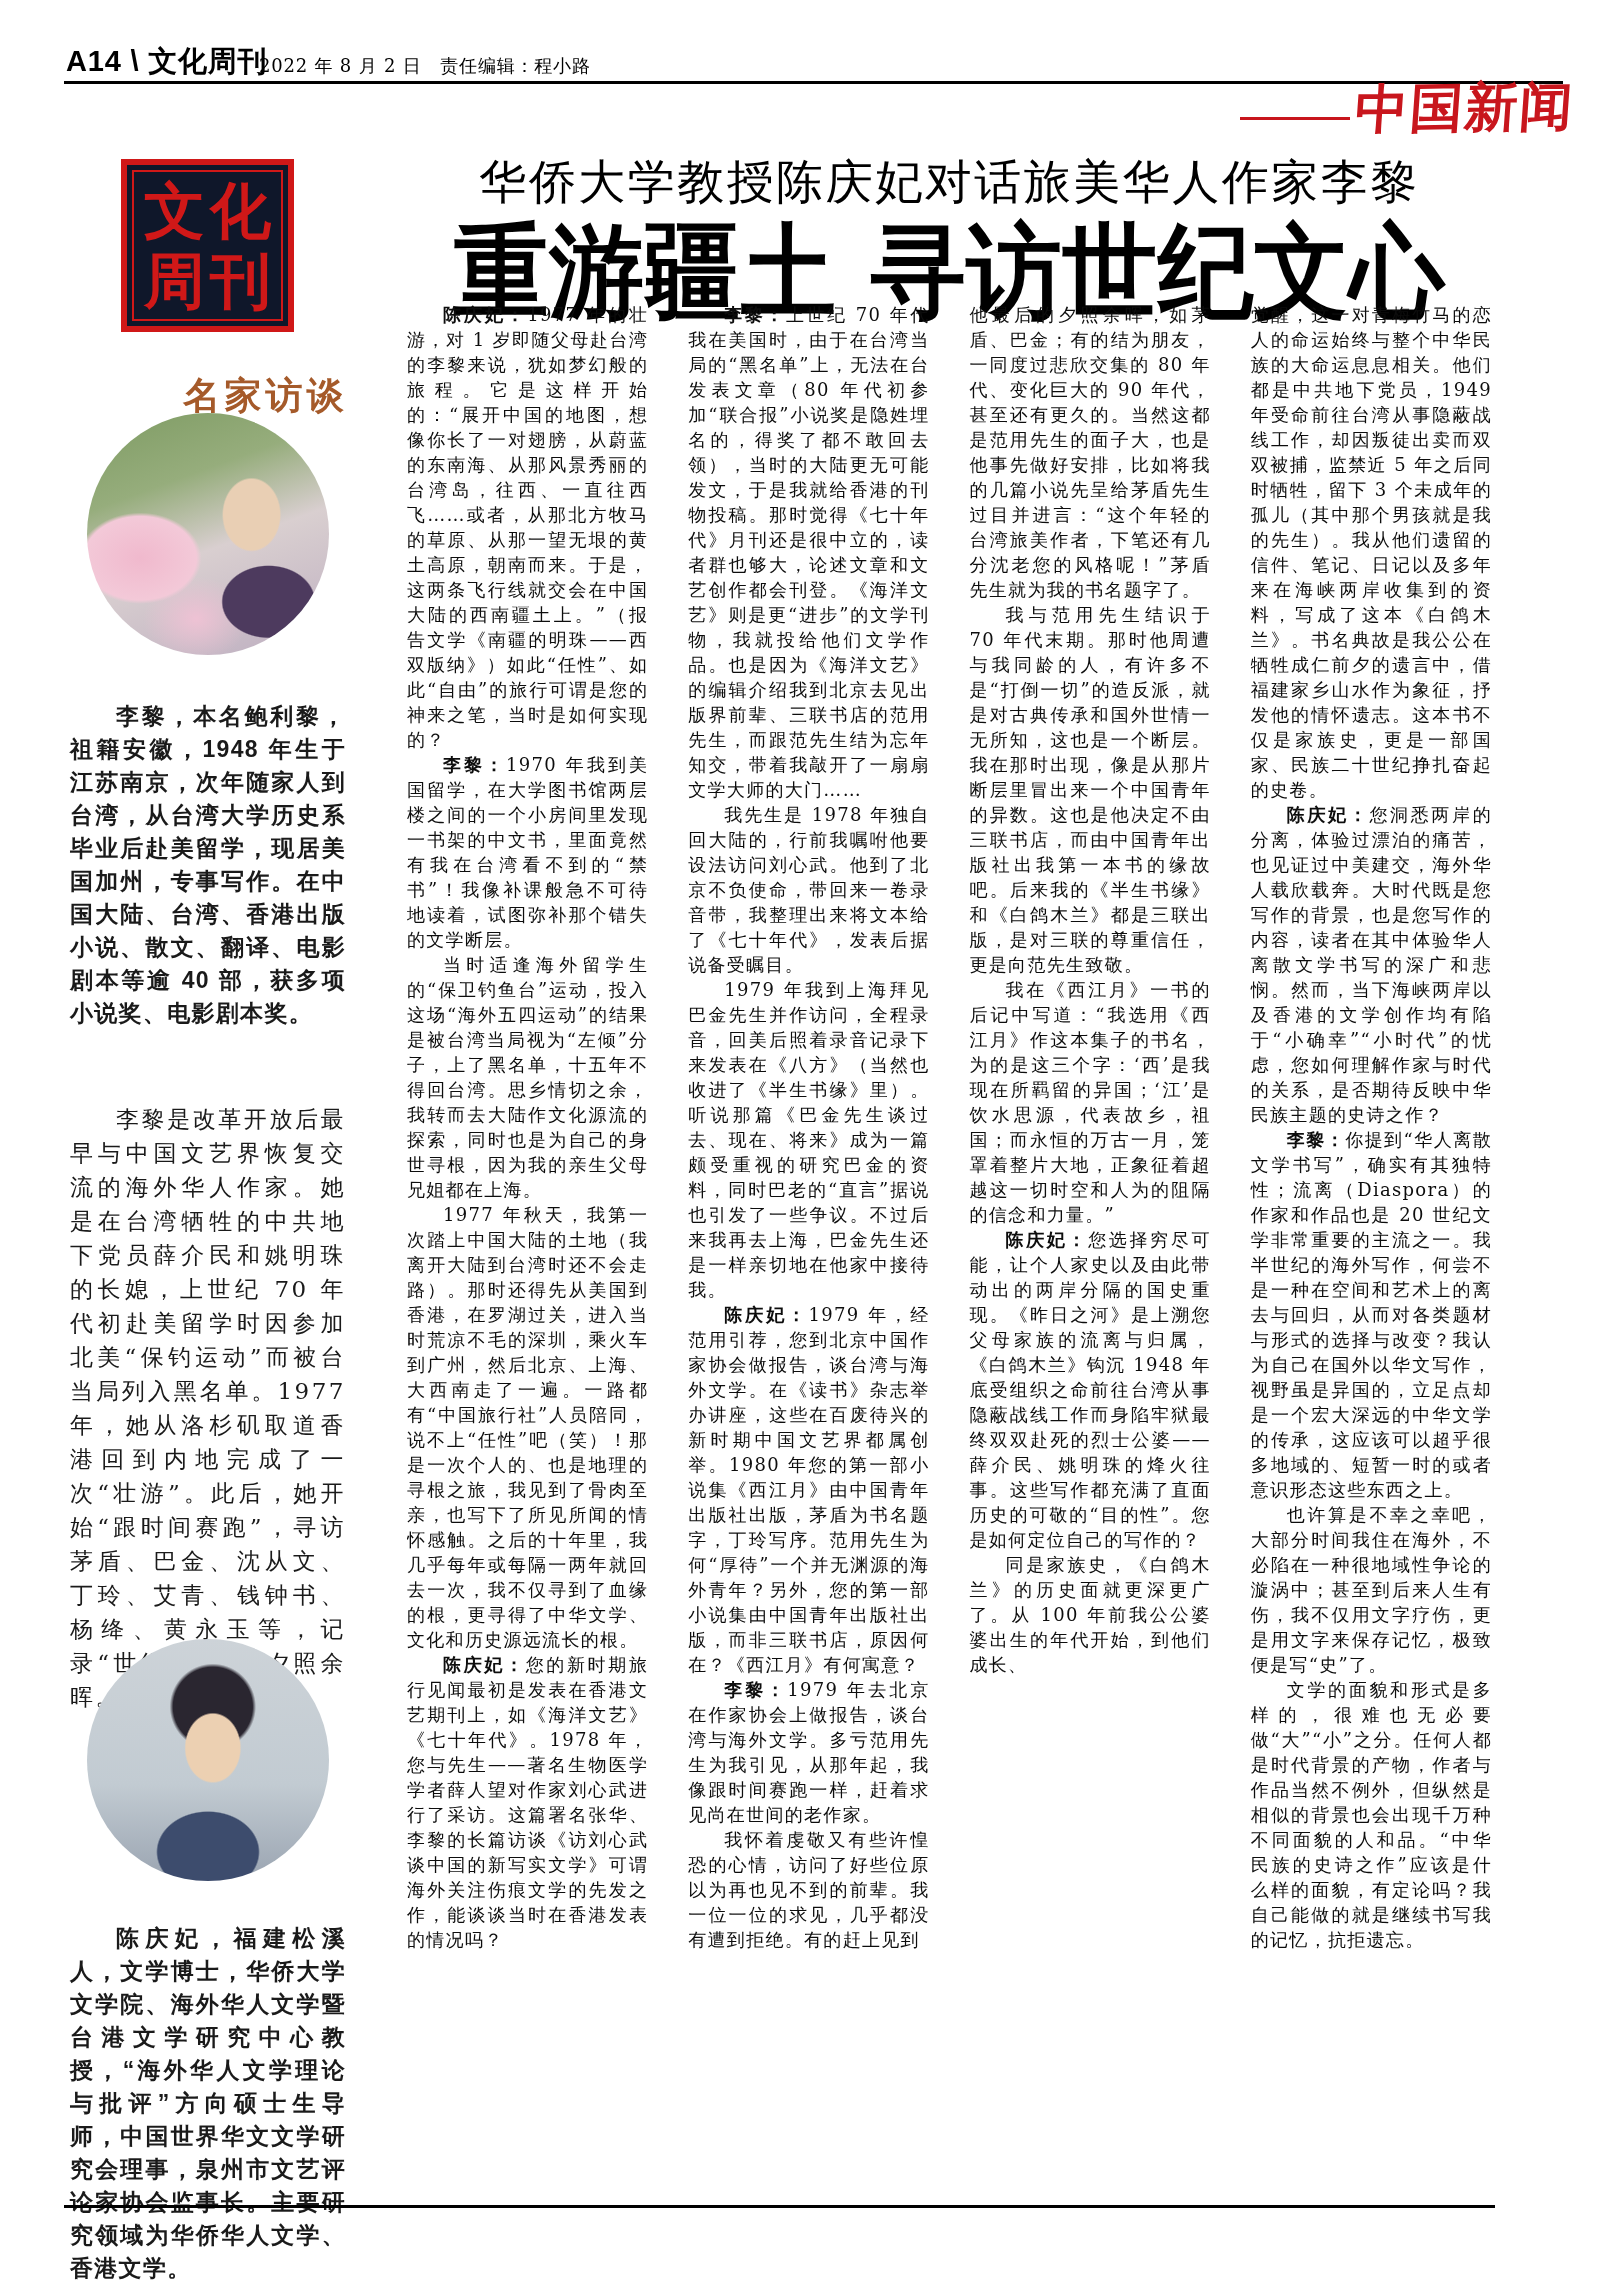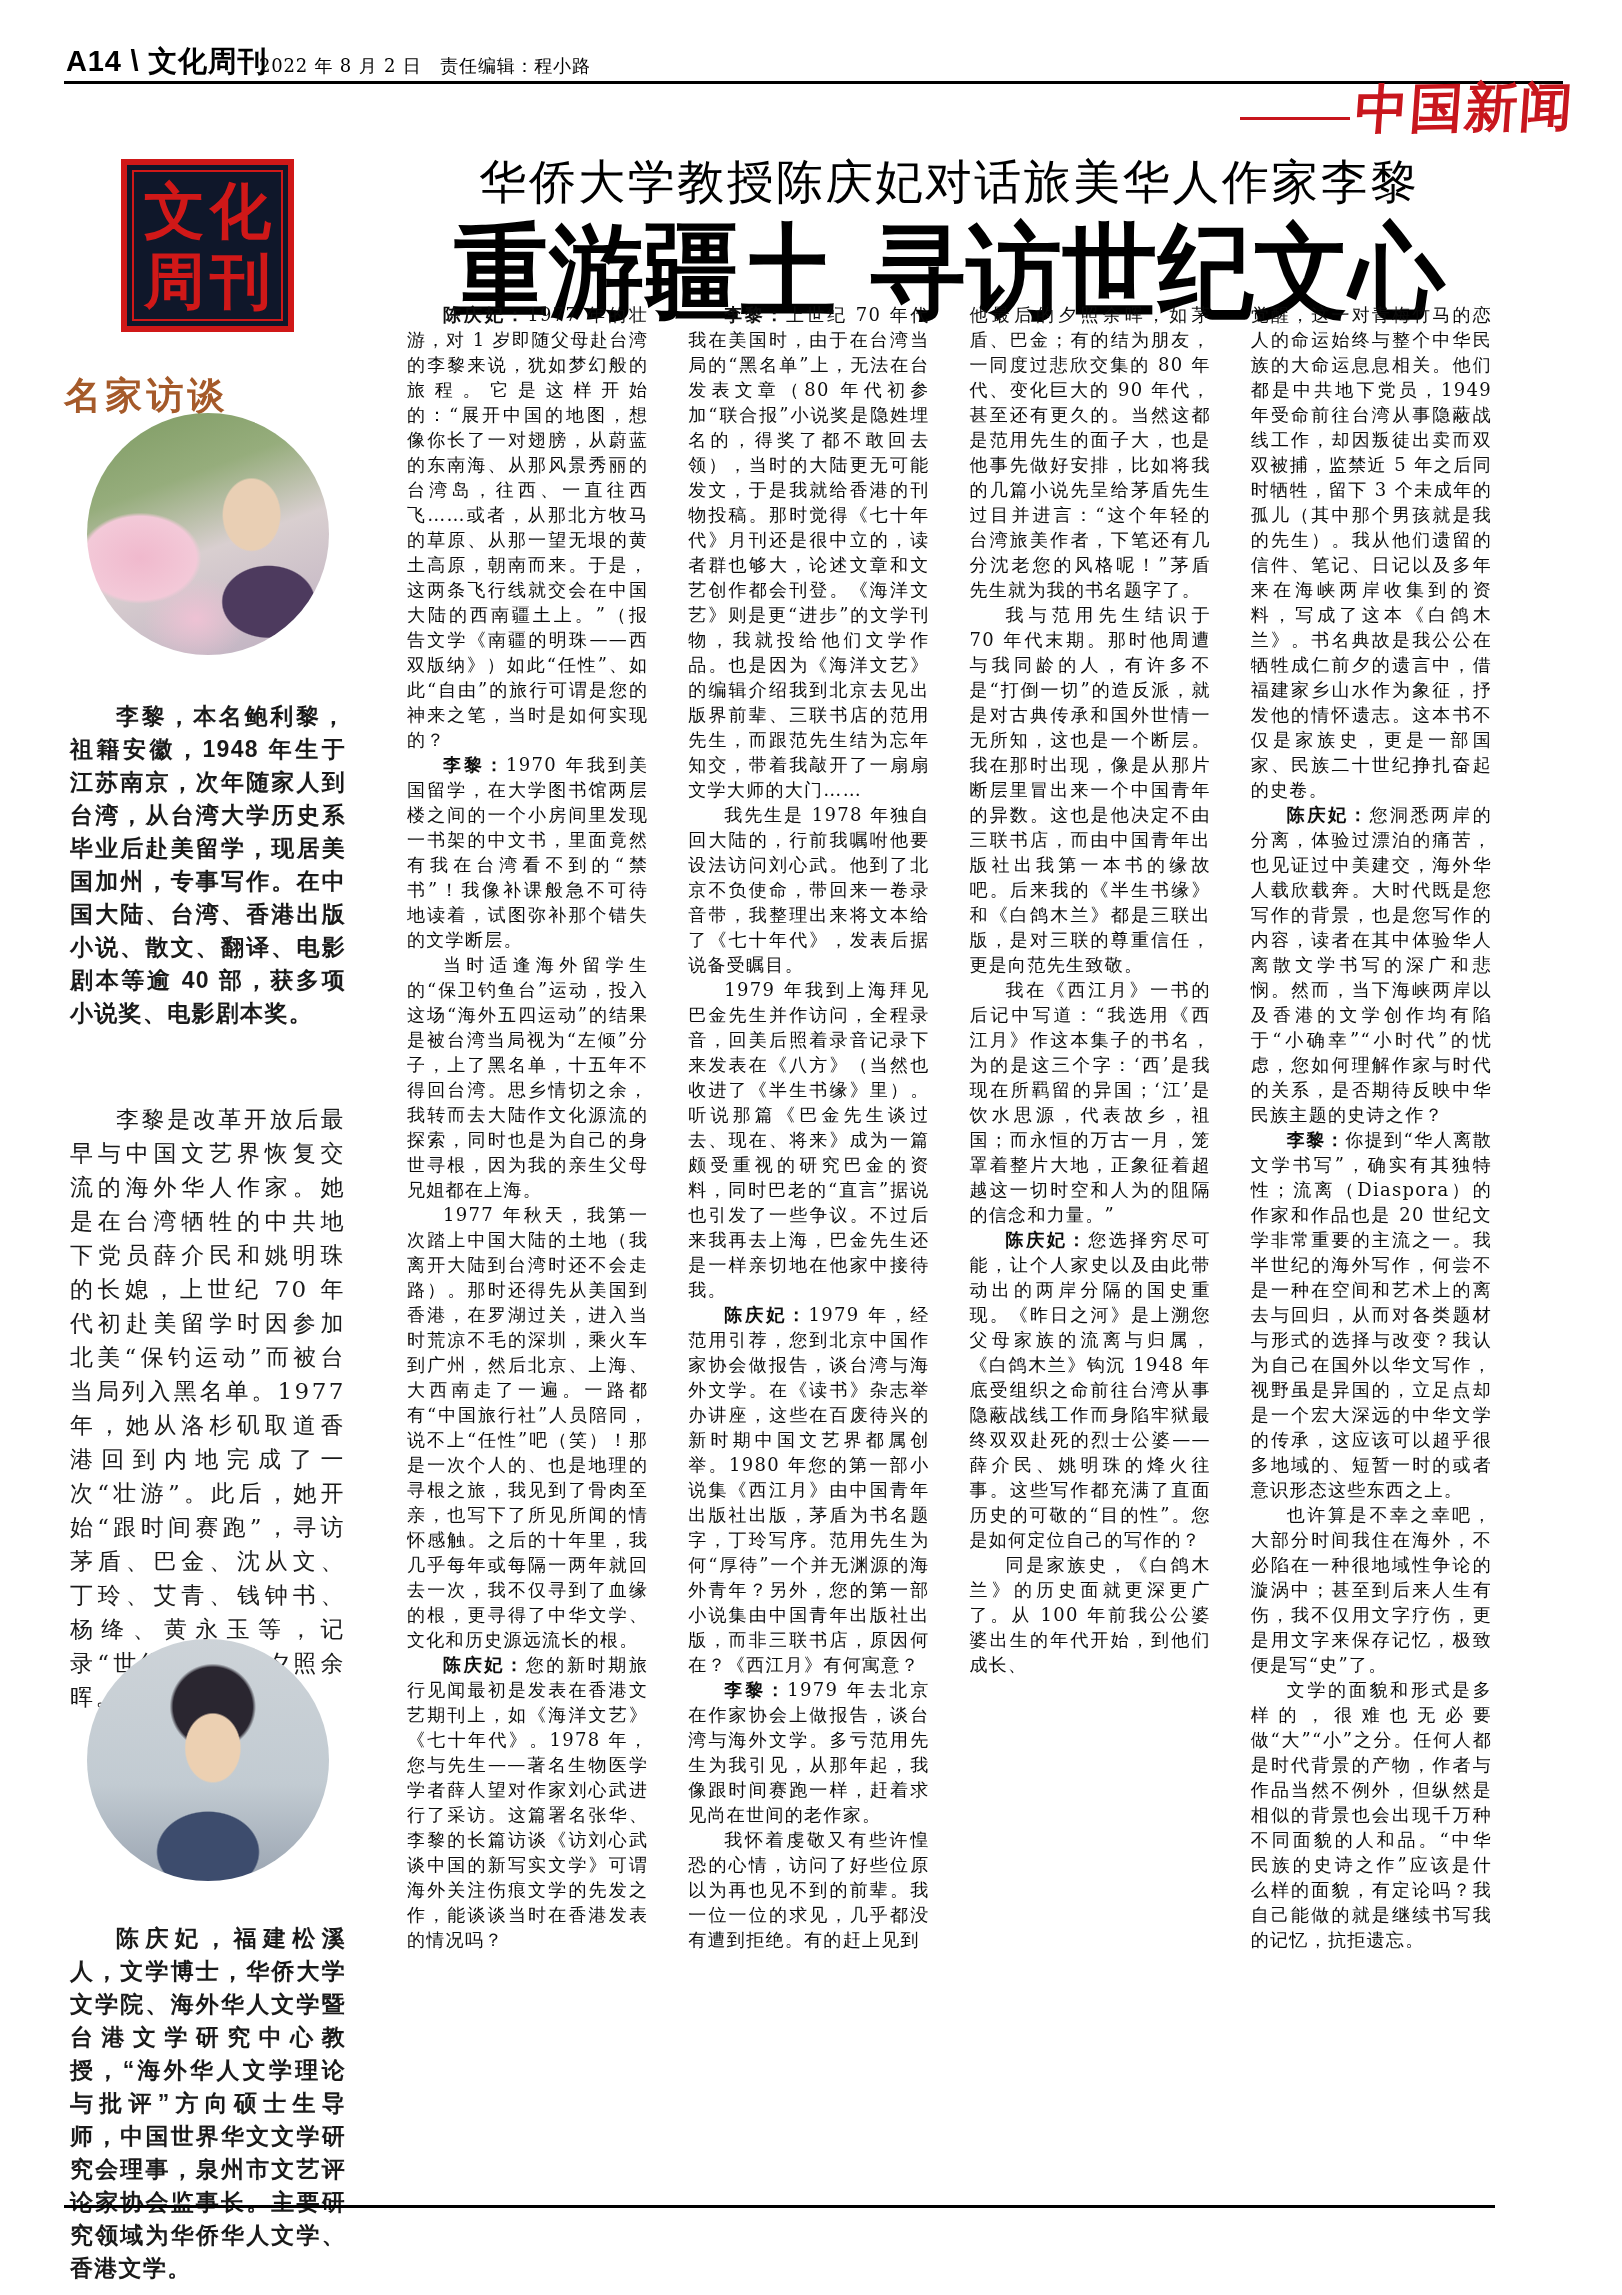--- a/index.html
+++ b/index.html
@@ -44,21 +44,21 @@
   }
   .stamp-inner{
     position:absolute;left:5.1px;top:5.1px;right:5.1px;bottom:5.1px;border:2.5px solid #d01818;
     display:flex;flex-direction:column;align-items:center;justify-content:center;
   }
   .stamp-inner div{
     color:#d01818;font-size:61px;line-height:70px;font-weight:bold;
     font-family:"DejaVu Serif", serif;letter-spacing:5.1px;text-indent:5.1px;
   }
   .section-label{
-    position:absolute;left:64px;top:371px;width:284px;text-align:left;
+    position:absolute;left:64px;top:371px;width:284px;text-align:right;
     font-family:"Liberation Sans", sans-serif;font-weight:bold;font-size:37px;
     color:#a55a2a;letter-spacing:4.2px;
   }
   .photo{position:absolute;border-radius:50%;overflow:hidden;}
   .photo1{
     left:87px;top:413px;width:242px;height:242px;
     background:
       radial-gradient(76px 59px at 75% 78%, #4d3a5e 0%, #4d3a5e 60%, rgba(77,58,94,0) 62%),
       radial-gradient(51px 64px at 68% 42%, #e9cfb4 0%, #e9cfb4 55%, rgba(233,207,180,0) 58%),
       radial-gradient(102px 76px at 22% 60%, #f0b9cd 0%, #f3c9d8 55%, rgba(243,201,216,0) 60%),

